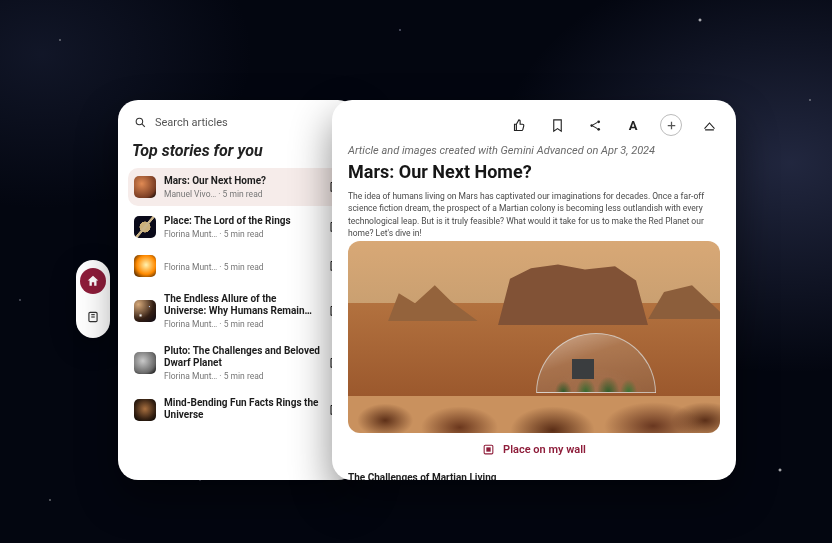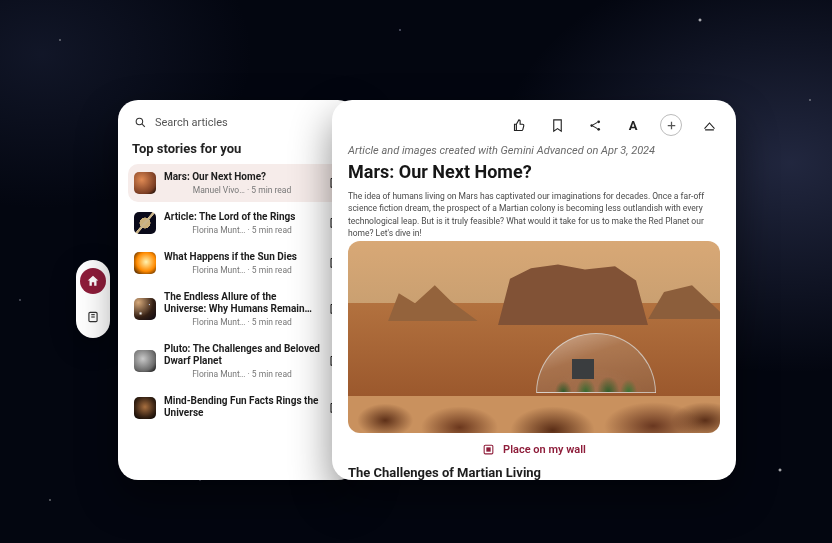--- a/index.html
+++ b/index.html
@@ -37,42 +37,42 @@
   .nav-btn svg { width: 14px; height: 14px; }
 
   
   .panel-left {
     position: absolute; left: 118px; top: 100px; width: 240px; height: 380px;
     background: #fff; border-radius: 20px; box-shadow: 0 18px 40px rgba(0,0,0,0.45);
     padding: 14px 10px 0 10px; overflow: hidden;
   }
   .search-row { display: flex; align-items: center; gap: 8px; color: #555; font-size: 11px; padding: 2px 6px 10px 6px; }
   .search-row svg { width: 13px; height: 13px; }
-  .section-h { font-size: 13px; font-weight: 700; color: #222; padding: 2px 4px 8px 4px; }
+  .section-h { font-size: 16px; font-weight: 700; color: #222; padding: 2px 4px 8px 4px; font-style: italic; }
   .story {
     display: flex; align-items: center; gap: 8px;
     padding: 7px 6px; border-radius: 10px; margin-bottom: 2px;
   }
   .story.selected { background: #f6ecea; }
   .thumb { width: 22px; height: 22px; border-radius: 5px; flex: 0 0 22px; }
   .t-mars { background: radial-gradient(circle at 35% 35%, #e08a54, #7a3d23 70%, #000); }
   .t-saturn { background:
       linear-gradient(130deg, transparent 45%, #c9b48a 47%, #c9b48a 53%, transparent 55%),
       radial-gradient(circle at 50% 50%, #cbb07a 0 35%, #0a0a1a 36%); }
   .t-sun { background: radial-gradient(circle at 55% 45%, #fff3b0, #ff8a00 55%, #1a0a00); }
   .t-allure { background:
       radial-gradient(2px 2px at 30% 70%, #fff, transparent),
       radial-gradient(1px 1px at 70% 30%, #cdf, transparent),
       radial-gradient(circle at 20% 20%, #d6a97a, #341f14 60%, #0a0814); }
   .t-pluto { background: radial-gradient(circle at 40% 40%, #c9c9c9, #6b6b6b 65%, #000); }
   .t-facts { background: radial-gradient(circle at 50% 45%, #a86f3f, #3a2414 60%, #000); }
   .story-txt { flex: 1; min-width: 0; }
   .story-title { font-size: 10px; font-weight: 700; color: #1d1d1d; line-height: 1.2;
     display: -webkit-box; -webkit-line-clamp: 2; -webkit-box-orient: vertical; overflow: hidden; }
-  .story-sub { font-size: 8.5px; color: #777; margin-top: 2px; white-space: nowrap; overflow: hidden; text-overflow: ellipsis; text-align: center; }
+  .story-sub { font-size: 8.5px; color: #777; margin-top: 2px; white-space: nowrap; overflow: hidden; text-overflow: ellipsis; }
   .bm { flex: 0 0 14px; color: #222; }
   .bm svg { width: 12px; height: 12px; }
 
   
   .panel-right {
     position: absolute; left: 332px; top: 100px; width: 404px; height: 380px;
     background: #fff; border-radius: 20px; box-shadow: 0 18px 40px rgba(0,0,0,0.45);
     padding: 14px 16px 0 16px; overflow: hidden;
   }
   .toolbar { display: flex; justify-content: flex-end; gap: 16px; color: #333; padding-bottom: 8px; }
@@ -122,21 +122,21 @@
       radial-gradient(14px 20px at 40% 100%, #356b30, transparent 70%),
       radial-gradient(16px 22px at 62% 100%, #2f5e2b, transparent 70%),
       radial-gradient(12px 18px at 82% 100%, #3a7334, transparent 70%),
       linear-gradient(#3a3d3f,#3a3d3f) 34% 36%/22px 20px no-repeat;
     border-radius:4px;
   }
 
   .wall-row { margin-top: 10px; display: flex; align-items: flex-end; justify-content: center; gap: 8px;
     color: #8e1d3a; font-size: 11px; font-weight: 600; cursor:pointer; padding-bottom:8px; }
   .wall-row svg { width: 13px; height: 13px; }
-  .subhead { font-size: 13px; font-weight: 700; color: #1d1d1d; margin-top: 1px; }
+  .subhead { font-size: 10px; font-weight: 700; color: #1d1d1d; margin-top: 8px; }
 </style>
 </head>
 <body>
 
 <div class="nav-rail">
   <div class="nav-btn active">
     <svg viewBox="0 0 24 24">
         <path fill="currentColor" d="M12 3l9 8h-3v9h-4v-6H10v6H6v-9H3z"></path>
       </svg>
   </div>
@@ -165,31 +165,30 @@
           <div class="story-title">Mars: Our Next Home?</div>
           <div class="story-sub">Manuel Vivo… · 5 min read</div>
         </div>
         <div class="bm"><svg viewBox="0 0 24 24">
             <path fill="none" stroke="#111" stroke-width="2" d="M6 3h12v18l-6-4-6 4z"></path>
           </svg></div>
       </div>
       <div class="story">
         <div class="thumb t-saturn"></div>
         <div class="story-txt">
-          <div class="story-title">Article: The Lord of the Rings</div>
+          <div class="story-title">Place: The Lord of the Rings</div>
           <div class="story-sub">Florina Munt… · 5 min read</div>
         </div>
         <div class="bm"><svg viewBox="0 0 24 24">
             <path fill="none" stroke="#111" stroke-width="2" d="M6 3h12v18l-6-4-6 4z"></path>
           </svg></div>
       </div>
       <div class="story">
         <div class="thumb t-sun"></div>
         <div class="story-txt">
-          <div class="story-title">What Happens if the Sun Dies</div>
           <div class="story-sub">Florina Munt… · 5 min read</div>
         </div>
         <div class="bm"><svg viewBox="0 0 24 24">
             <path fill="none" stroke="#111" stroke-width="2" d="M6 3h12v18l-6-4-6 4z"></path>
           </svg></div>
       </div>
       <div class="story">
         <div class="thumb t-allure"></div>
         <div class="story-txt">
           <div class="story-title">The Endless Allure of the Universe: Why Humans Remain…</div>

